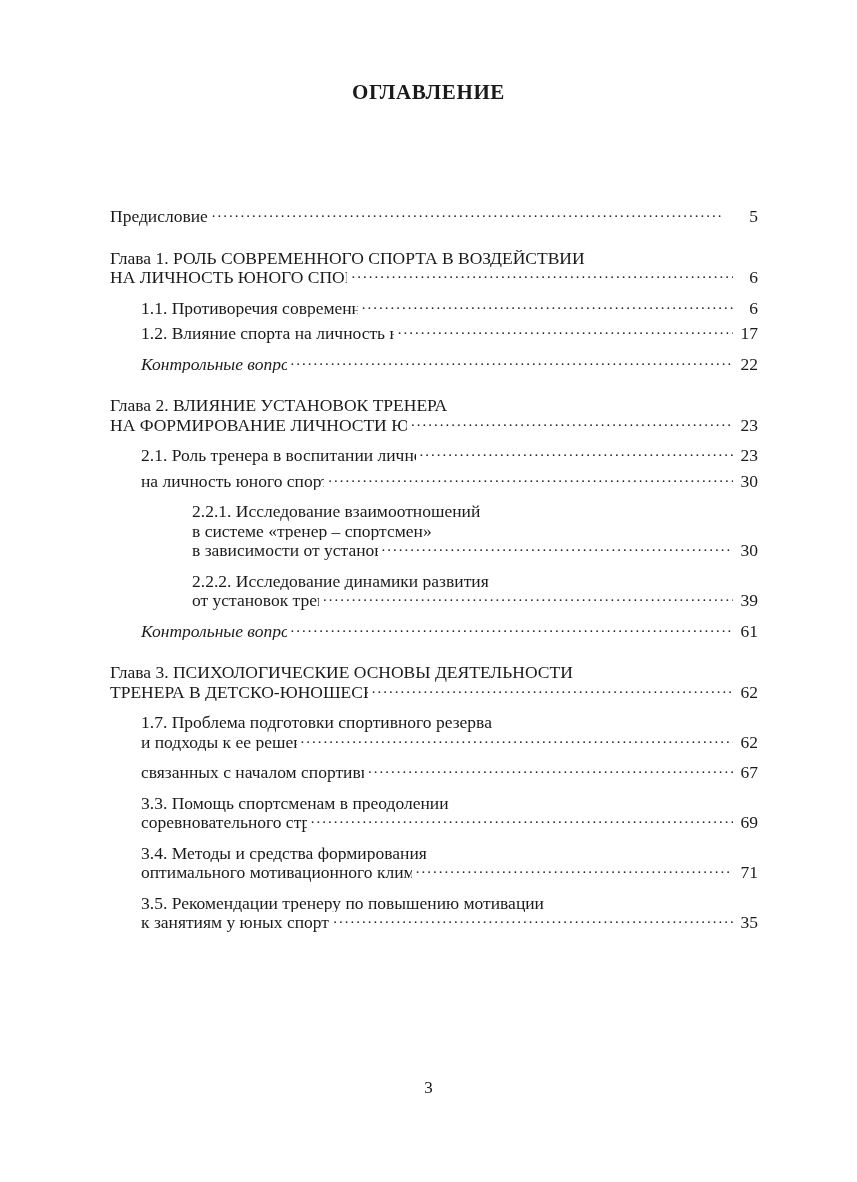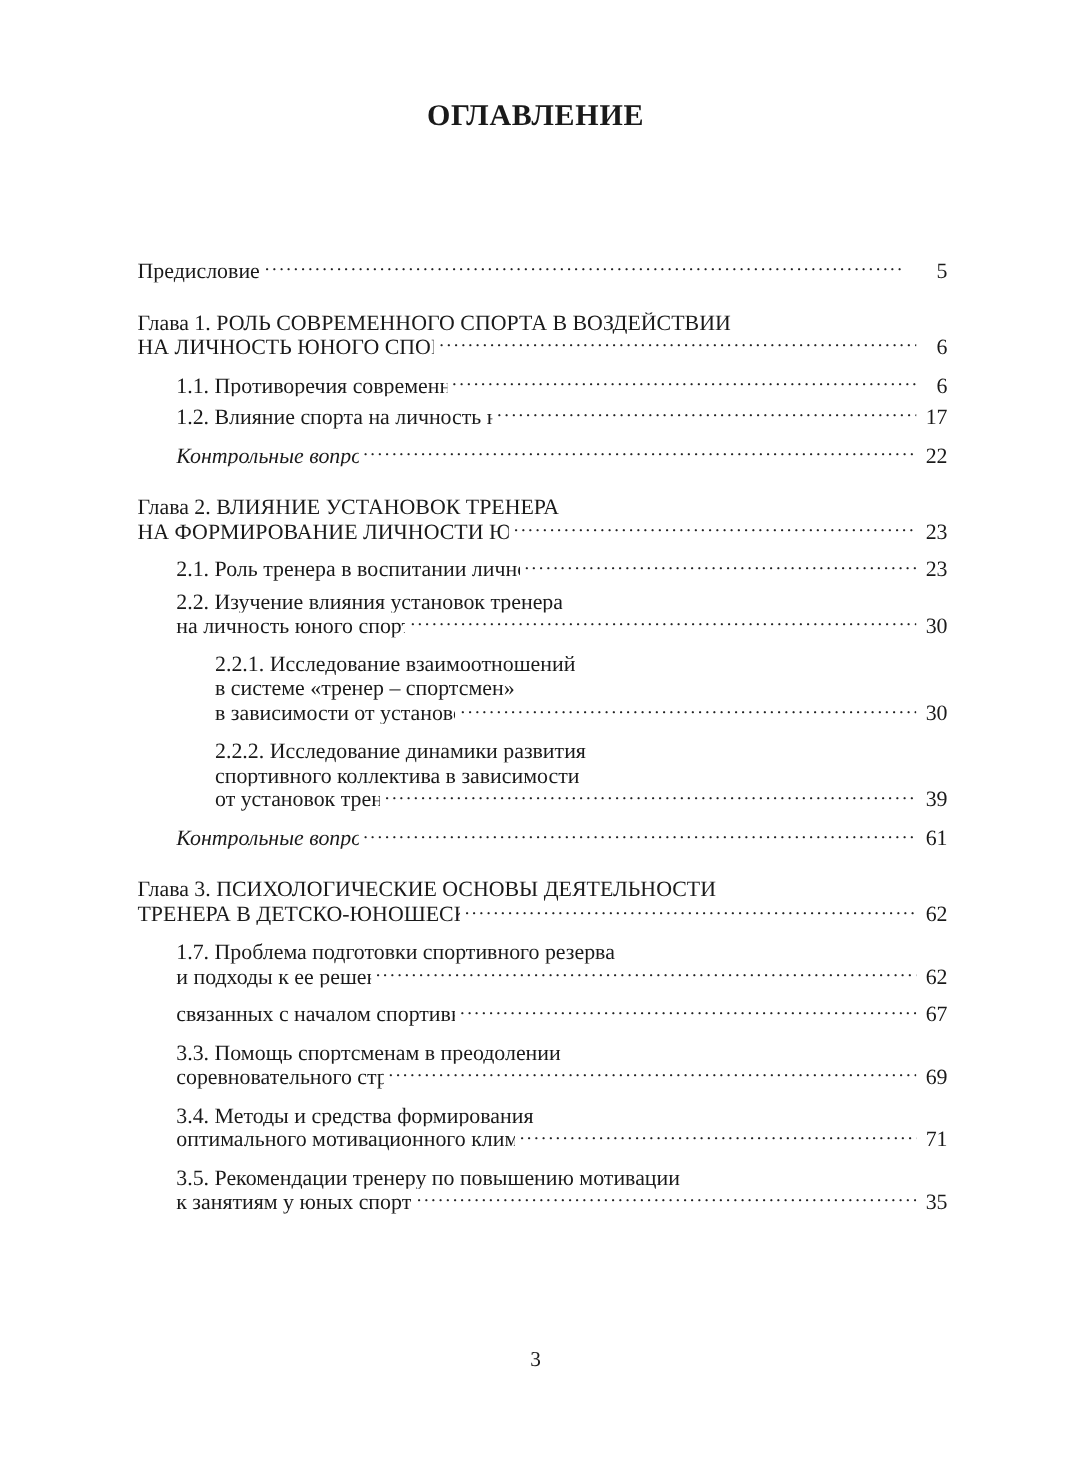--- a/index.html
+++ b/index.html
@@ -22,21 +22,21 @@
     height: 1182px;
     background: #fff;
   }
   .title {
     position: absolute;
     top: 80px;
     left: 0;
     width: 857px;
     text-align: center;
     font-weight: bold;
-    font-size: 24px;
+    font-size: 21px;
     letter-spacing: 0.6px;
   }
   .toc {
     position: absolute;
     top: 208px;
     left: 110px;
     width: 648px;
   }
   .entry {
     display: flex;
@@ -69,21 +69,21 @@
   }
 
   
   .gap-lg { height: 16px; }
   .gap-sm { height: 5px; }
   .line { margin-bottom: 8px; }
   .line-tight { margin-bottom: 2px; }
 
   .lvl0 { margin-left: 0px; }
   .lvl1 { margin-left: 31px; }
-  .lvl2 { margin-left: 62px; }
+  .lvl2 { margin-left: 82px; }
   .ital { font-style: italic; }
   .pageno {
     position: absolute;
     top: 1078px;
     left: 0;
     width: 857px;
     text-align: center;
     font-size: 17px;
   }
 </style>
@@ -136,24 +136,20 @@
         <span class="txt">НА ФОРМИРОВАНИЕ ЛИЧНОСТИ ЮНОГО СПОРТСМЕНА</span>
         <span class="dots">.........................................................................................</span>
         <span class="pg">23</span>
       </div>
       <div class="gap-sm"></div>
       <div class="entry lvl1 line">
         <span class="txt">2.1. Роль тренера в воспитании личности юного спортсмена</span>
         <span class="dots">.........................................................................................</span>
         <span class="pg">23</span>
       </div>
-      <div class="entry lvl1 line-tight nodots">
-        <span class="txt">2.2. Изучение влияния установок тренера</span>
-        <span class="pg"></span>
-      </div>
       <div class="entry lvl1 line">
         <span class="txt">на личность юного спортсмена</span>
         <span class="dots">.........................................................................................</span>
         <span class="pg">30</span>
       </div>
       <div class="gap-sm"></div>
       <div class="entry lvl2 line-tight nodots">
         <span class="txt">2.2.1. Исследование взаимоотношений</span>
         <span class="pg"></span>
       </div>
@@ -162,24 +158,20 @@
         <span class="pg"></span>
       </div>
       <div class="entry lvl2 line">
         <span class="txt">в зависимости от установок тренера</span>
         <span class="dots">.........................................................................................</span>
         <span class="pg">30</span>
       </div>
       <div class="gap-sm"></div>
       <div class="entry lvl2 line-tight nodots">
         <span class="txt">2.2.2. Исследование динамики развития</span>
-        <span class="pg"></span>
-      </div>
-      <div class="entry lvl2 line-tight nodots">
-        <span class="txt">спортивного коллектива в зависимости</span>
         <span class="pg"></span>
       </div>
       <div class="entry lvl2 line">
         <span class="txt">от установок тренера</span>
         <span class="dots">.........................................................................................</span>
         <span class="pg">39</span>
       </div>
       <div class="gap-sm"></div>
       <div class="entry lvl1 line">
         <span class="txt ital">Контрольные вопросы</span>

